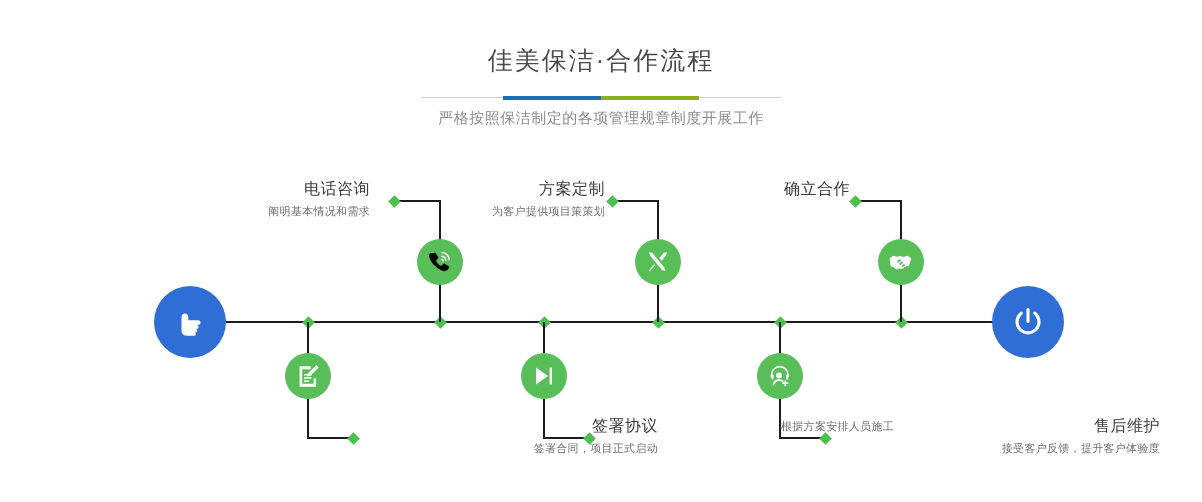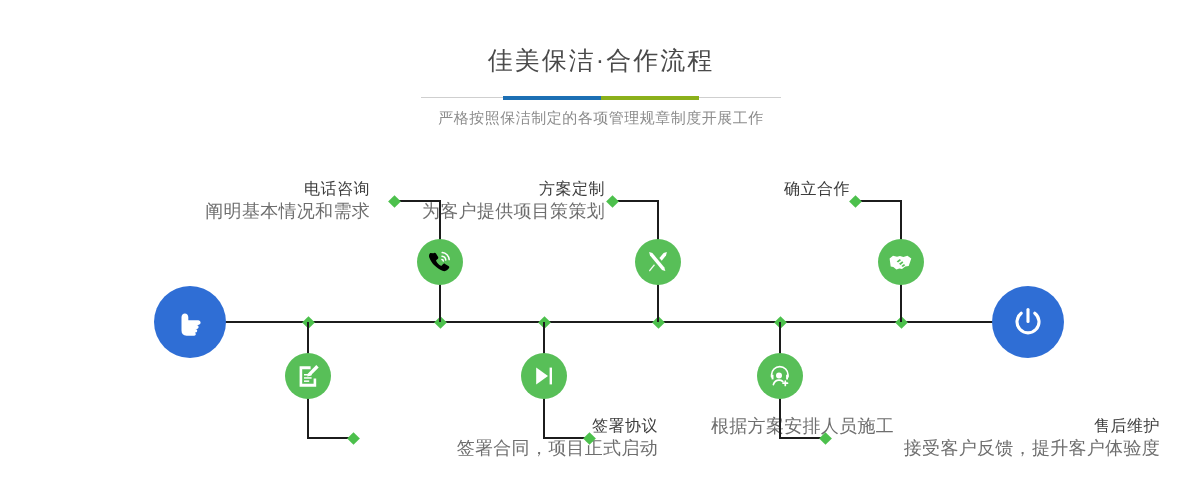--- a/index.html
+++ b/index.html
@@ -157,21 +157,21 @@
     position: absolute;
     white-space: nowrap;
   }
   .label .l-title {
     font-size: 16px;
     line-height: 22px;
     color: #3d3d3d;
     letter-spacing: 0.5px;
   }
   .label .l-desc {
-    font-size: 18px;
+    font-size: 11px;
     line-height: 22px;
     color: #6e6e6e;
     letter-spacing: 0.3px;
   }
   .label.top { text-align: right; }
   .label.bottom { text-align: right; }
 </style>
 </head>
 <body>
 

